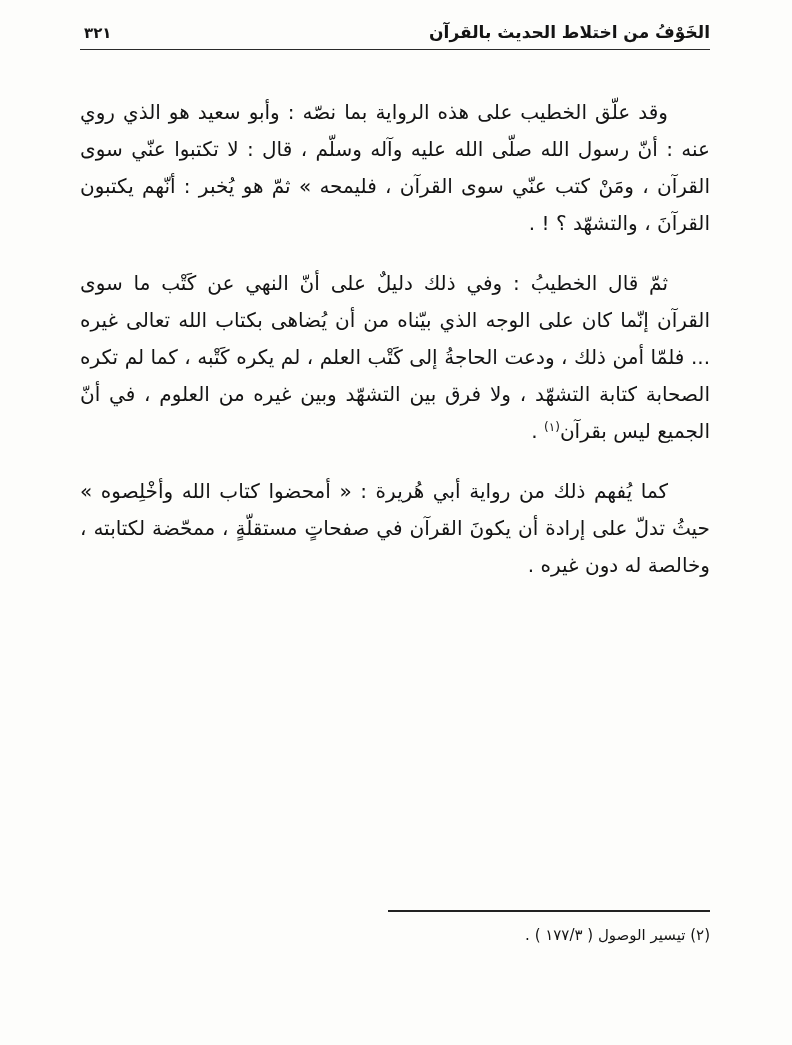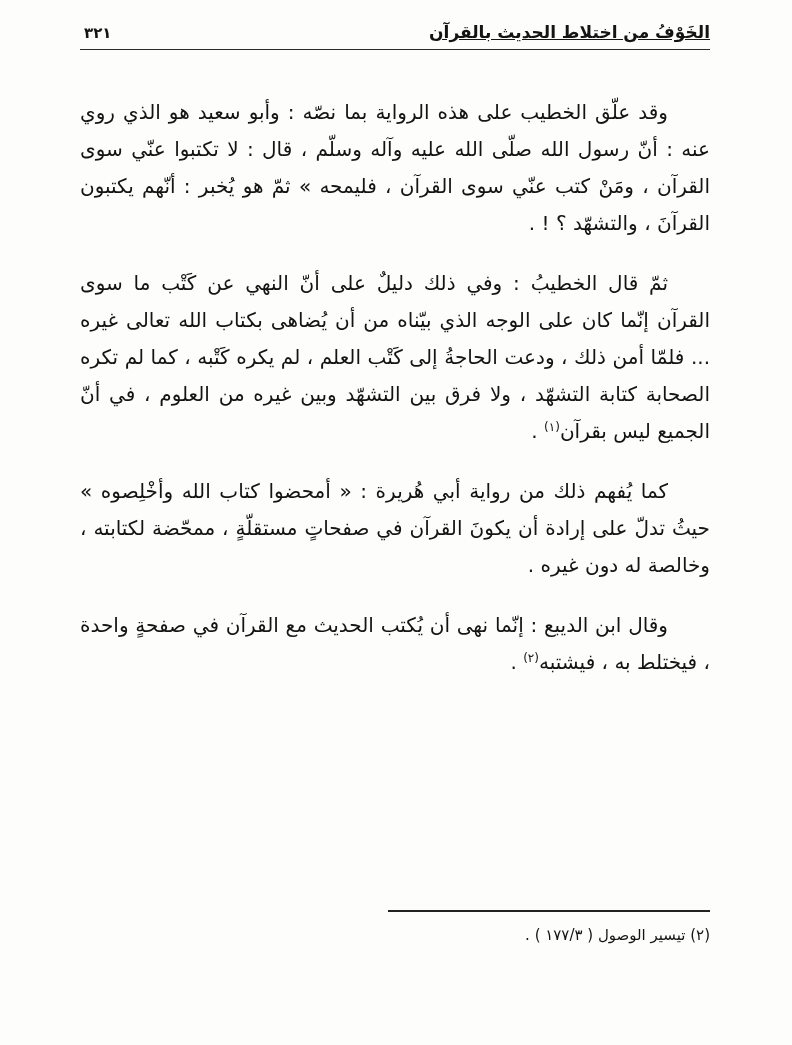--- a/index.html
+++ b/index.html
@@ -24,21 +24,20 @@
     left: 80px;
     display: flex;
     justify-content: space-between;
     align-items: flex-end;
     border-bottom: 1.5px solid #2a2a2a;
     padding-bottom: 7px;
   }
   .header-title {
     font-size: 17px;
     font-weight: 700;
-    text-decoration: underline;
   }
   .page-number {
     font-size: 15px;
     letter-spacing: 2px;
     padding-left: 4px;
     font-weight: bold;
   }
 
   .body-text {
     position: absolute;
@@ -88,21 +87,20 @@
 
   <div class="body-text">
 
     <p class="para"><span>وقد علّق الخطيب على هذه الرواية بما نصّه : وأبو سعيد هو الذي روي عنه : أنّ رسول الله صلّى الله عليه وآله وسلّم ، قال : لا تكتبوا عنّي سوى القرآن ، ومَنْ كتب عنّي سوى القرآن ، فليمحه » ثمّ هو يُخبر : أنّهم يكتبون القرآنَ ، والتشهّد ؟ ! .</span><sup class="fnref"></sup><span></span></p>
 
     <p class="para"><span>ثمّ قال الخطيبُ : وفي ذلك دليلٌ على أنّ النهي عن كَتْب ما سوى القرآن إنّما كان على الوجه الذي بيّناه من أن يُضاهى بكتاب الله تعالى غيره ... فلمّا أمن ذلك ، ودعت الحاجةُ إلى كَتْب العلم ، لم يكره كَتْبه ، كما لم تكره الصحابة كتابة التشهّد ، ولا فرق بين التشهّد وبين غيره من العلوم ، في أنّ الجميع ليس بقرآن</span><sup class="fnref">(١)</sup><span> .</span></p>
 
 
     <p class="para"><span>كما يُفهم ذلك من رواية أبي هُريرة : « أمحضوا كتاب الله وأخْلِصوه » حيثُ تدلّ على إرادة أن يكونَ القرآن في صفحاتٍ مستقلّةٍ ، ممحّضة لكتابته ، وخالصة له دون غيره .</span><sup class="fnref"></sup><span></span></p>
 
-    <p class="para"><span>وقال ابن الديبع : إنّما نهى أن يُكتب الحديث مع القرآن في صفحةٍ واحدة ، فيختلط به ، فيشتبه</span><sup class="fnref">(٢)</sup><span> .</span></p>
 
 
   </div>
 
   <div class="footnotes">
     <div class="fn-rule"></div>
     <div class="fn">(٢) تيسير الوصول ( ١٧٧/٣ ) .</div>
   </div>
 
 </div>

